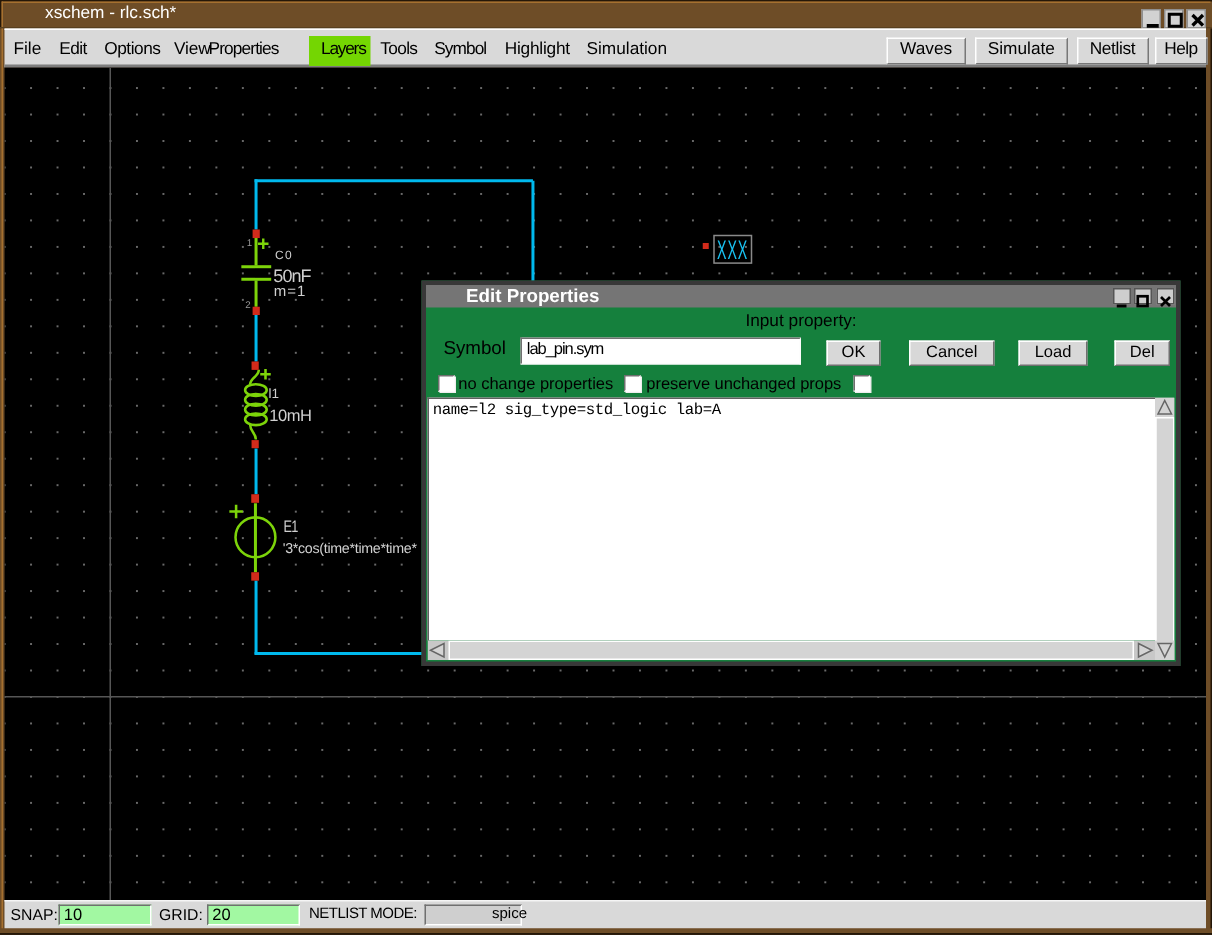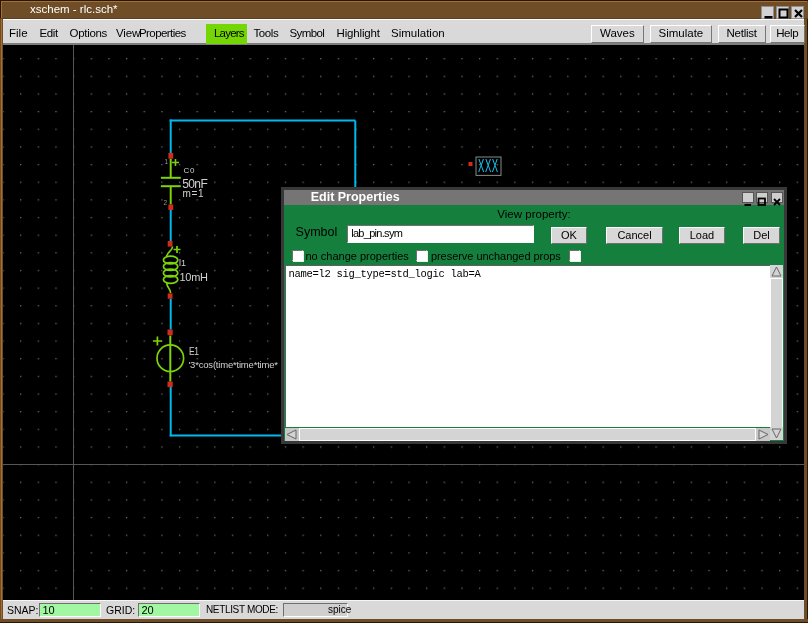--- a/index.html
+++ b/index.html
@@ -175,21 +175,21 @@
         <div class="dbtn" style="left:458px;"><svg width="10" height="10">
               <rect x="1.5" y="7" width="6.5" height="2" fill="#000"></rect>
             </svg></div>
         <div class="dbtn" style="left:472.4px;"><svg width="10" height="10">
               <rect x="1.5" y="1.5" width="6.5" height="6.5" fill="none" stroke="#000" stroke-width="1.8"></rect>
             </svg></div>
         <div class="dbtn" style="left:487px;"><svg width="10" height="10">
               <path d="M2,2 L8,8 M8,2 L2,8" stroke="#000" stroke-width="1.8"></path>
             </svg></div>
       </div>
-      <div id="inputprop">View property:</div>
+      <div id="inputprop">Input property:</div>
       <div id="symlabel">Symbol</div>
       <div id="syminput">lab_pin.sym</div>
       <div class="dlgbtn" style="left:267px; width:36px;">OK</div>
       <div class="dlgbtn" style="left:322px; width:57px;">Cancel</div>
       <div class="dlgbtn" style="left:395px; width:46px;">Load</div>
       <div class="dlgbtn" style="left:459px; width:37px;">Del</div>
       <div class="cb" style="left:7.7px;"></div>
       <span class="cblabel" style="left:21.5px;">no change properties</span>
       <div class="cb" style="left:132.4px;"></div>
       <span class="cblabel" style="left:146.9px; letter-spacing:-0.04px;">preserve unchanged props</span>

